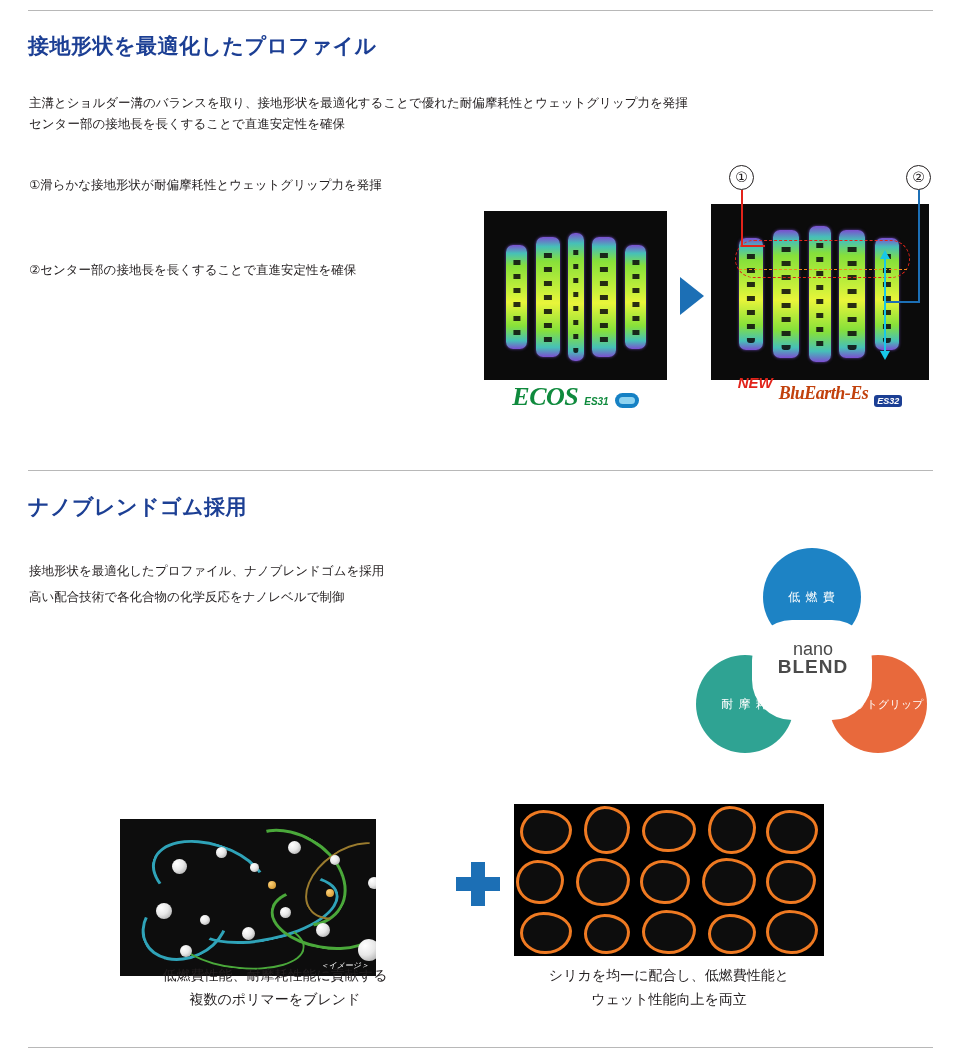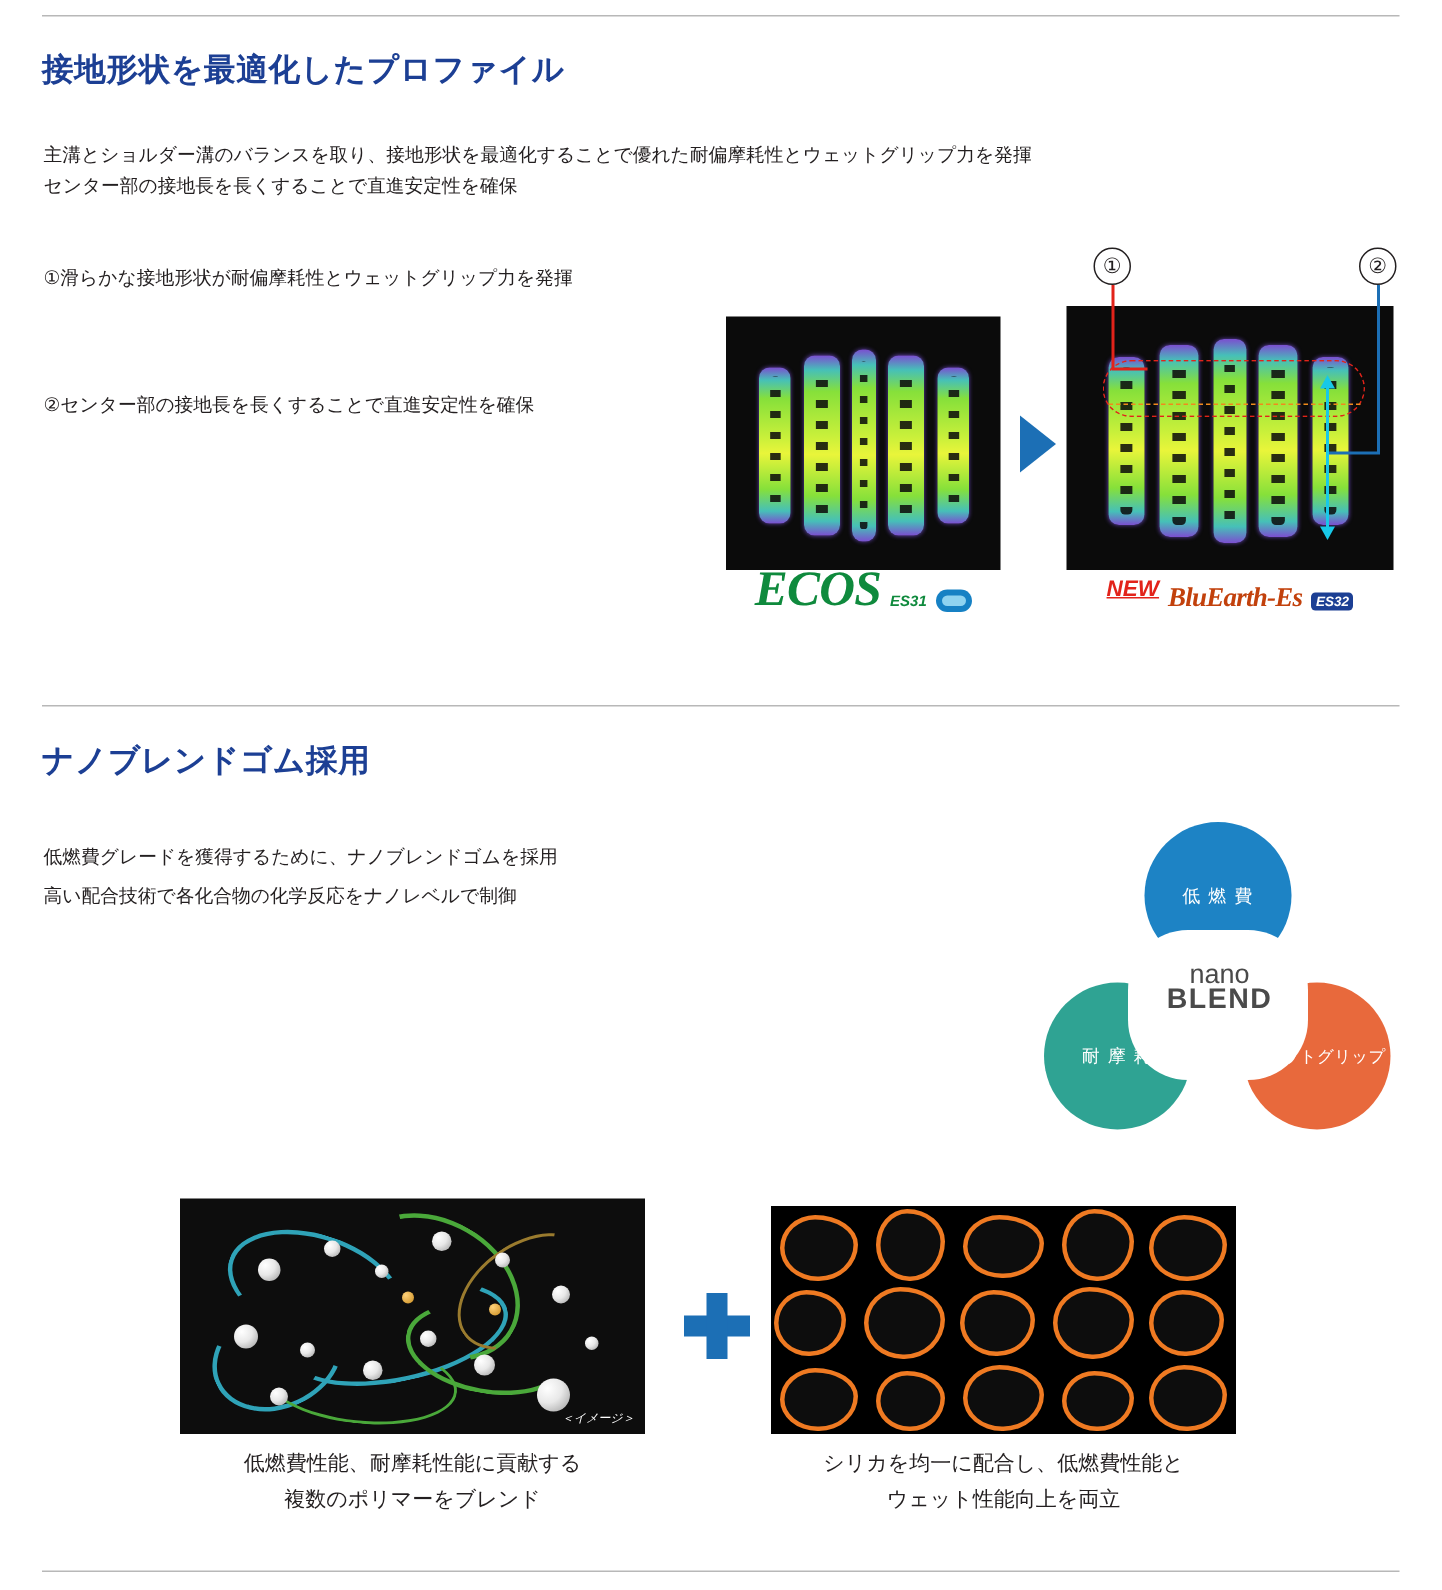--- a/index.html
+++ b/index.html
@@ -75,41 +75,41 @@
 
   .brand-row {
     position: absolute;
     left: 0; right: 0; bottom: -32px;
     display: flex; align-items: center; justify-content: center;
     gap: 6px;
   }
   .brand-ecos {
     font-family: "Liberation Serif", serif;
     font-weight: bold; font-style: italic;
-    font-size: 33px; color: #0f8a3d;
+    font-size: 26px; color: #0f8a3d;
     letter-spacing: -0.5px;
     text-align: center;
   }
   .brand-sub {
     font-size: 10px; font-weight: bold; color: #0f8a3d; font-style: italic;
     align-self: flex-end; margin-bottom: 5px;
   }
   .ecos-badge {
     width: 24px; height: 15px; border-radius: 8px;
     background: #1681c4; align-self: flex-end; margin-bottom: 4px;
     position: relative;
   }
   .ecos-badge::after {
     content: ""; position: absolute; left: 4px; top: 4px;
     width: 16px; height: 7px; border-radius: 6px;
     background: #8fd3f0;
   }
   .brand-new {
     font-size: 15px; font-weight: bold; color: #e2231a; font-style: italic;
-    align-self: flex-end; margin-bottom: 11px; text-decoration: underline;
+    align-self: flex-end; margin-bottom: 21px;
   }
   .brand-blue {
     font-family: "Liberation Serif", serif;
     font-weight: bold; font-style: italic;
     font-size: 18px; color: #c2410c; letter-spacing: -0.5px;
   }
   .blue-badge {
     font-size: 9px; font-weight: bold; color: #ffffff;
     background: #1c3f94; border-radius: 3px; padding: 1px 3px;
     align-self: flex-end; margin-bottom: 5px; font-style: italic;
@@ -191,21 +191,21 @@
     background: #ffffff; border-radius: 40px;
   }
   .nano-label {
     position: absolute; left: 73px; top: 93px; width: 100px;
     text-align: center; line-height: 17px;
   }
   .nano-label .n1 { font-size: 18px; color: #4a4a4a; font-weight: 300; display: block; }
   .nano-label .n2 { font-size: 19px; color: #4a4a4a; font-weight: bold; letter-spacing: 1px; display: block; }
 
   
-  #panel-left { position: absolute; left: 120px; top: 799px; width: 310px; height: 157px; background: #0d0d0d; overflow: hidden; text-decoration: underline; }
+  #panel-left { position: absolute; left: 120px; top: 819px; width: 256px; height: 157px; background: #0d0d0d; overflow: hidden; text-decoration: underline; }
   #panel-right { position: absolute; left: 514px; top: 804px; width: 310px; height: 152px; background: #000; overflow: hidden; }
 
   .polymer { position: absolute; border-radius: 50%; border-style: solid; border-color: transparent; }
   .dot { position: absolute; border-radius: 50%; background: radial-gradient(circle at 32% 30%, #ffffff 0%, #e8e8e8 45%, #9a9a9a 100%); }
   .imagine-tag {
     position: absolute; right: 7px; bottom: 5px;
     color: #ffffff; font-size: 8px; font-style: italic;
   }
 
   .silica-cell {
@@ -293,21 +293,21 @@
   <div class="callout-line" id="callout-1-line-2"></div>
   <div class="callout-line-blue" id="callout-2-line"></div>
   <div class="callout-line-blue" id="callout-2-line-2"></div>
 
   <div class="callout-circle" id="callout-1">①</div>
   <div class="callout-circle" id="callout-2">②</div>
 
   <div class="rule" id="rule-mid"></div>
 
   <div class="section-title" id="title-2">ナノブレンドゴム採用</div>
-  <div class="body-text" id="lead-2" style="white-space: pre-line;">低燃費グレードを獲得するために、ナノブレンドゴムを採用
+  <div class="body-text" id="lead-2" style="white-space: pre-line;">接地形状を最適化したプロファイル、ナノブレンドゴムを採用
 高い配合技術で各化合物の化学反応をナノレベルで制御</div>
 
   <div id="nano-diagram">
     <div class="nano-lobe" id="lobe-fuel">低 燃 費</div>
     <div class="nano-lobe" id="lobe-wear">耐 摩 耗</div>
     <div class="nano-lobe" id="lobe-grip">ウェットグリップ</div>
     <div class="nano-center-bg"></div>
     <div class="nano-label">
       <span class="n1">nano</span>
       <span class="n2">BLEND</span>

